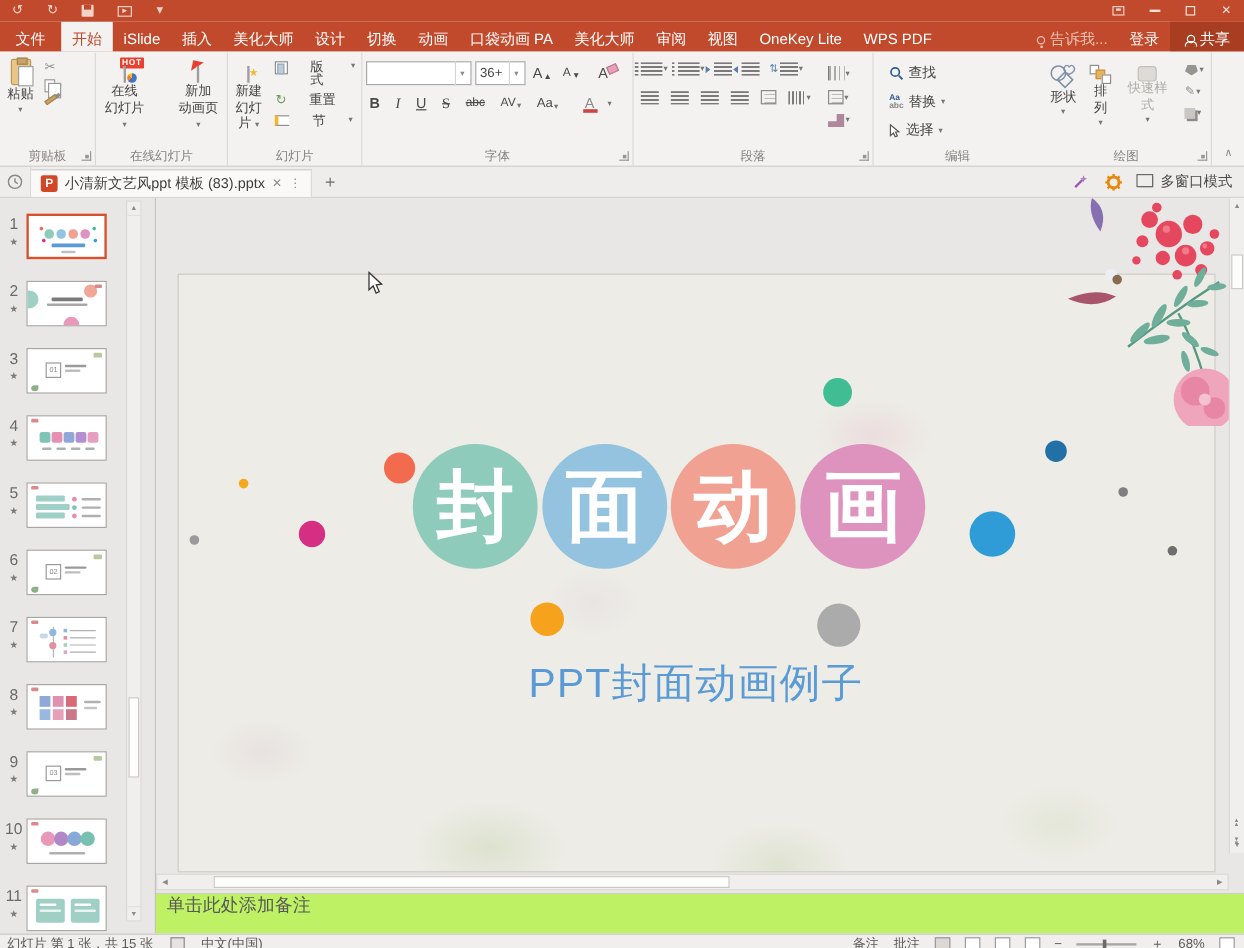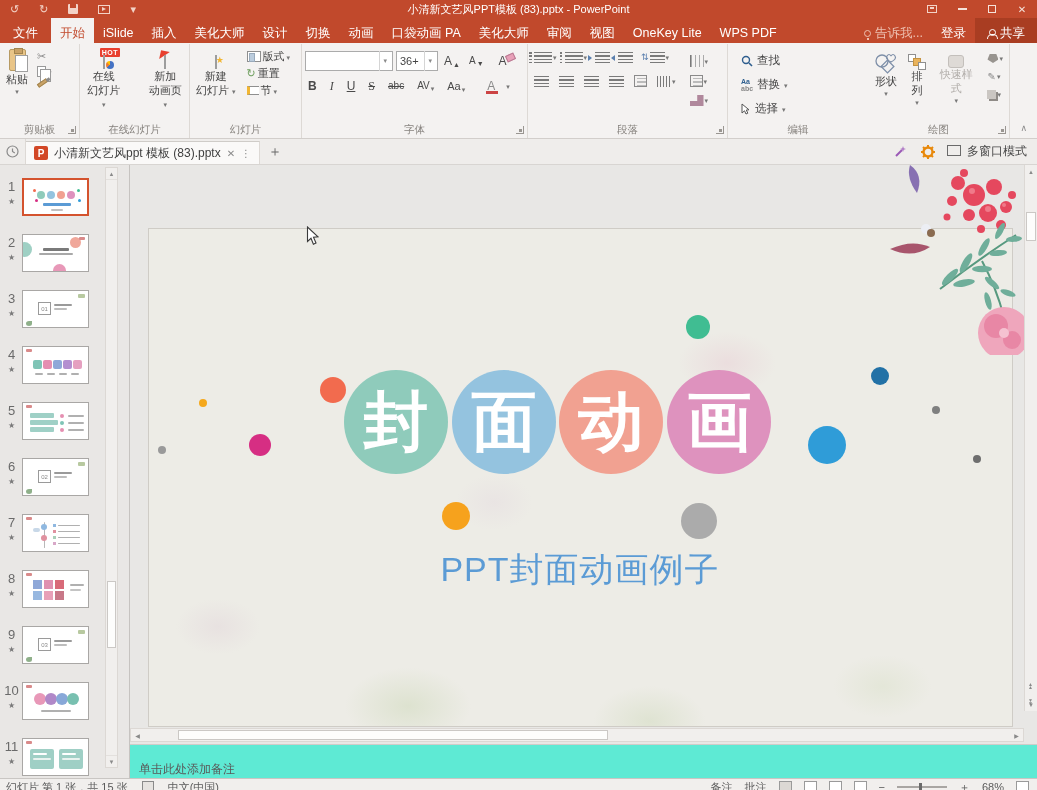--- a/index.html
+++ b/index.html
@@ -62,21 +62,21 @@
   .slide-ic i{position:absolute;left:11px;top:3px;right:2px;height:13px;background:repeating-linear-gradient(#c4c4c4 0 1.5px,transparent 1.5px 4px)}
   .hotwrap{position:relative}
   .hot{position:absolute;top:-8px;left:-3px;background:#e8402f;color:#fff;font-size:7px;font-weight:bold;padding:1px 2px;line-height:1;border-radius:1px;letter-spacing:.5px}
   .pie{position:absolute;left:2px;top:5px;width:8px;height:8px;border-radius:50%;background:conic-gradient(#4472c4 0 65%,#ed7d31 65% 85%,#ffc000 85%)}
   .redptr{position:absolute;left:-4px;top:-5px;width:0;height:0;border-top:9px solid #e8402f;border-right:9px solid transparent;transform:rotate(12deg)}
   .starmark{position:absolute;left:1px;top:0;color:#f2b632;font-size:9px;line-height:1}
   .ic-layout{width:14px;height:11px;border:1px solid #8f8f8f;position:relative;background:#fff}
   .ic-layout:after{content:"";position:absolute;left:1px;top:1px;width:4px;height:7px;background:#bcd;border:1px solid #9ab}
   .ic-reset{color:#6f9f5f;font-size:11px;line-height:1}
   .ic-section{width:12px;height:9px;border-left:3px solid #f2b632;border-bottom:1px solid #8f8f8f;border-top:1px solid #8f8f8f;background:#fff}
-  .smallrow{display:flex;align-items:center;gap:2px;font-size:11px;color:#444;line-height:1;padding:1px 2px}
+  .smallrow{display:flex;gap:19px;font-size:11px;color:#444;line-height:1;padding:1px 2px}
   .stackcol{display:flex;flex-direction:column;gap:4px;margin-left:4px;margin-top:3px}
   
   .fontrow{display:flex;align-items:center;gap:3px}
   .combo{height:20px;background:#fff;border:1px solid #ababab;display:flex;align-items:center;position:relative;font-size:11px;color:#444;padding:0 3px}
   .combo .dd{margin-left:auto;color:#8a8a8a;font-size:7px;border-left:1px solid #d5d5d5;padding:6px 2px 6px 3px}
   .fbtn{font-size:12px;color:#4a4a4a;padding:1px 3px;line-height:1.2;display:flex;align-items:flex-end;gap:1px}
   .fbtn small{font-size:7px;line-height:1}
   .serif{font-family:"Liberation Serif",serif}
   .fx-col-a{position:relative;padding:1px 4px;font-size:12px;color:#8a8a8a}
   .fx-col-a:after{content:"";position:absolute;left:3px;bottom:0;width:12px;height:3px;background:#c44}
@@ -152,21 +152,21 @@
   .vscroll{position:absolute;right:0;top:0;width:13px;height:546px;background:#f1efed;border-left:1px solid #dcd8d4}
   .varrow{height:13px;display:flex;align-items:center;justify-content:center;font-size:6px;color:#8a8a8a}
   .vthumb{position:absolute;left:1px;right:1px;top:47px;height:29px;background:#fdfdfc;border:1px solid #cbc8c5}
   .pnbtns{position:absolute;right:0;top:514px;width:13px;display:flex;flex-direction:column;gap:2px}
   .pnbtn{height:14px;display:flex;flex-direction:column;align-items:center;justify-content:center;font-size:5px;line-height:3px;color:#8a8a8a}
   .hscroll{position:absolute;left:0;right:13px;bottom:2px;height:14px;background:#f1efed;border:1px solid #dcd8d4;display:flex;align-items:center}
   .harrow{width:13px;height:100%;display:flex;align-items:center;justify-content:center;font-size:6px;color:#8a8a8a}
   .harrow.r{margin-left:auto}
   .hthumb{position:absolute;left:47px;width:430px;top:1px;bottom:1px;background:#fdfdfc;border:1px solid #cbc8c5}
 
-  .notes{height:34px;background:#5eead4;border-top:1px solid #cfccc9;display:flex;align-items:flex-end;padding-left:9px;font-size:12px;color:#595959;flex:0 0 auto}
+  .notes{height:34px;background:#bef264;border-top:1px solid #cfccc9;display:flex;align-items:flex-start;padding-left:9px;font-size:15px;color:#595959;flex:0 0 auto}
 
   
   .statusbar{height:12px;background:#f1efed;border-top:1px solid #c9c6c3;overflow:hidden;flex:0 0 auto;position:relative}
   .sb-inner{position:absolute;left:0;right:0;top:1px;height:22px;display:flex;align-items:flex-start;font-size:11px;color:#5a5a5a}
   .sb-inner>*{line-height:14px}
   .sb-left{display:flex;gap:14px;padding-left:6px;align-items:flex-start}
   .acc-ic{width:12px;height:10px;border:1px solid #8a8a8a;background:#e6e3e0;margin-top:1px}
   .sb-right{margin-left:auto;display:flex;gap:12px;align-items:flex-start;padding-right:8px}
   .vbtn{width:13px;height:10px;border:1px solid #9a9a9a;background:#fff;margin-top:1px}
   .vbtn.sel{background:#dcd8d4}
@@ -179,21 +179,20 @@
 <div class="app">
 
   <div class="titlebar">
     <div class="qat">
       <span class="qicon">↺</span>
       <span class="qicon">↻</span>
       <span class="ic-save"></span>
       <span class="ic-present"></span>
       <span class="qicon">▾</span>
     </div>
-    <div class="title-text">小清新文艺风PPT模板 (83).pptx - PowerPoint</div>
     <div class="win-controls">
       <div class="win-btn">
           <span class="ic-ribbonopts"></span>
         </div>
       <div class="win-btn">
           <span class="ic-minim"></span>
         </div>
       <div class="win-btn">
           <span class="ic-restore"></span>
         </div>

